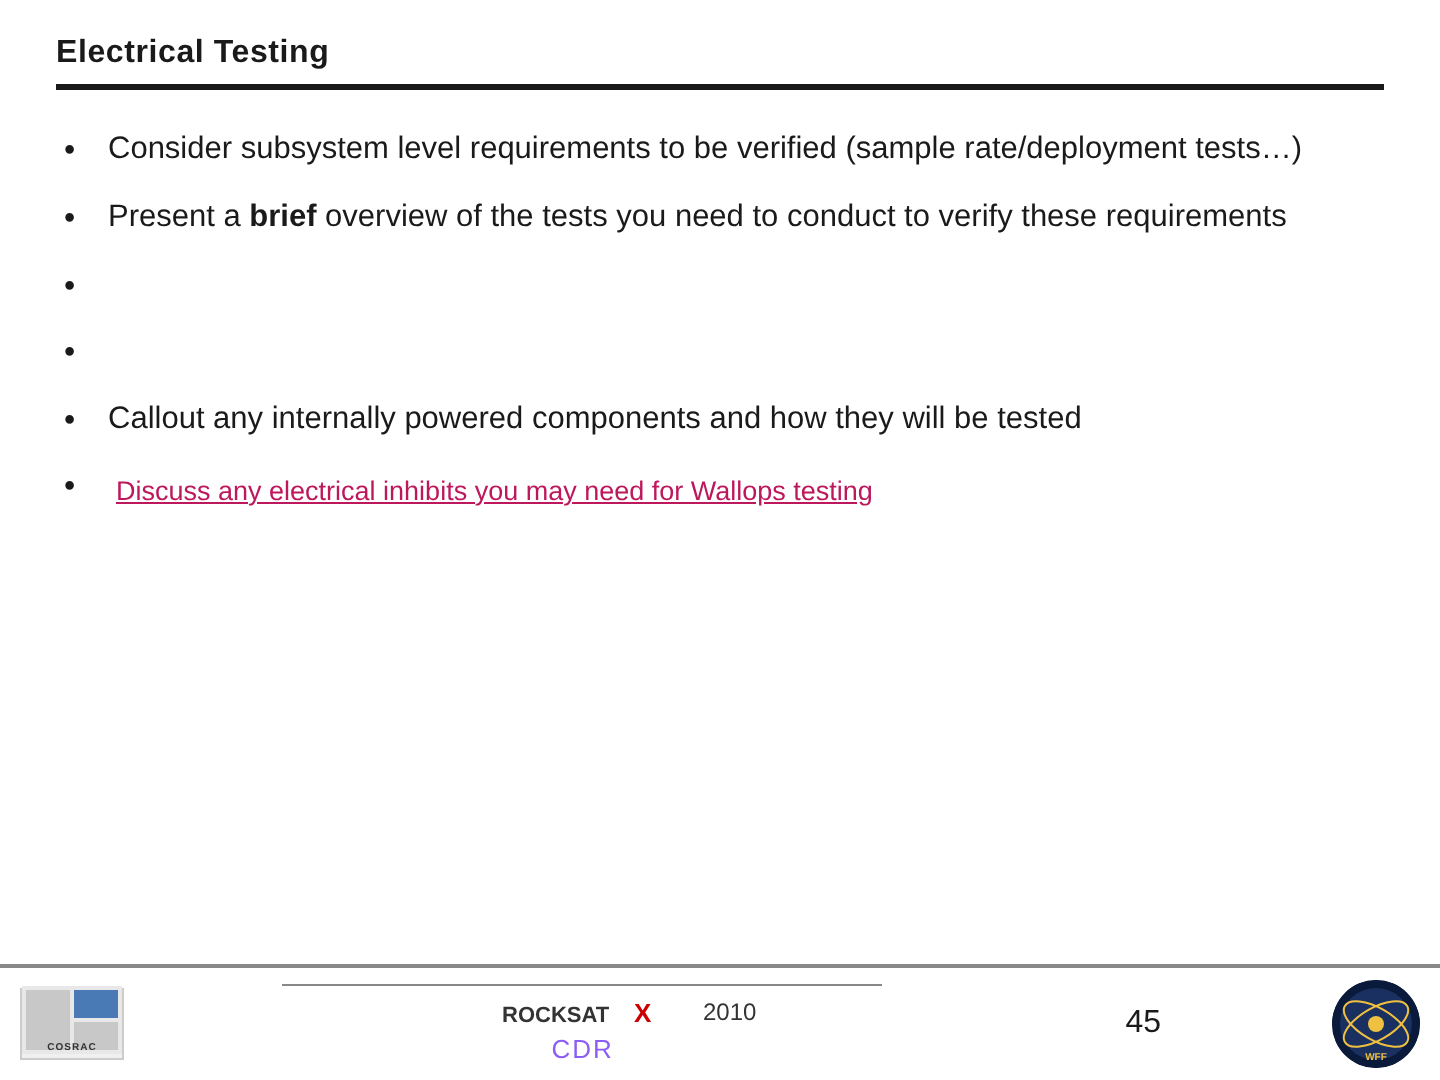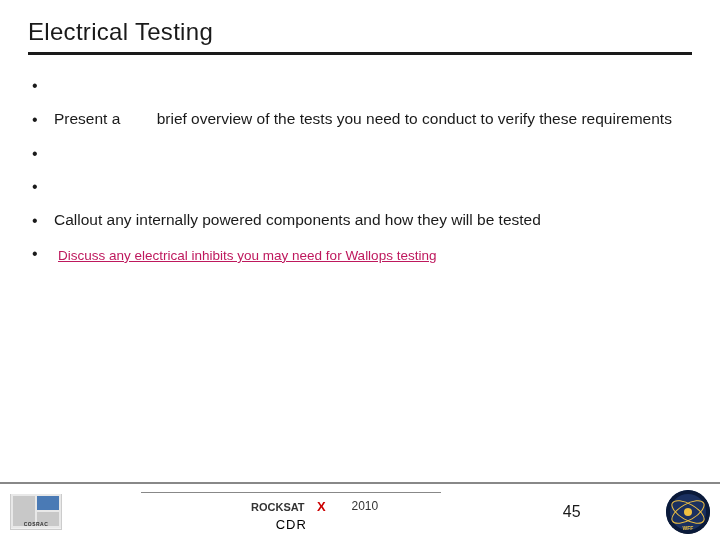--- a/index.html
+++ b/index.html
@@ -21,22 +21,22 @@
       padding: 18px 28px 60px 28px;
     }
 
     .title-section {
       border-bottom: 3px solid #1a1a1a;
       padding-bottom: 6px;
       margin-bottom: 18px;
     }
 
     .title {
-      font-size: 24px;
-      font-weight: normal;
+      font-size: 16px;
+      font-weight: bold;
       color: #1a1a1a;
       letter-spacing: 0.3px;
     }
 
     .content {
       font-size: 15.5px;
       color: #1a1a1a;
       line-height: 1.55;
     }
 
@@ -57,22 +57,21 @@
       font-size: 16px;
       padding-top: 1px;
       color: #1a1a1a;
     }
 
     .bullet-list li .text {
       flex: 1;
     }
 
     .bold {
-      font-weight: normal;
-      margin-left: 32px;
+      font-weight: bold;
     }
 
     .underline-item {
       display: flex;
       align-items: flex-start;
       margin-top: 4px;
       padding-left: 4px;
     }
 
     .underline-item .bullet {
@@ -139,21 +138,21 @@
       padding-left: 47px;
     }
 
     .year-text {
       font-size: 12px;
       color: #333;
     }
 
     .cdr-text {
       font-size: 13px;
-      color: #000000;
+      color: #8b5cf6;
       letter-spacing: 1px;
     }
 
     .page-number {
       font-size: 16px;
       color: #1a1a1a;
       font-weight: normal;
       min-width: 30px;
       text-align: center;
       margin-left: 36px;
@@ -191,20 +190,21 @@
 <div class="slide">
 
   <div class="title-section">
     <h1 class="title">Electrical Testing</h1>
   </div>
 
   <div class="content">
     <ul class="bullet-list">
       <li>
         <span class="bullet">•</span>
+        <span class="text">Consider subsystem level requirements to be verified (sample rate/deployment tests…)</span>
       </li>
       <li>
         <span class="bullet">•</span>
         <span class="text">Present a <span class="bold">brief</span> overview of the tests you need to conduct to verify these requirements</span>
       </li>
       <li>
         <span class="bullet">•</span>
       </li>
       <li>
         <span class="bullet">•</span>

